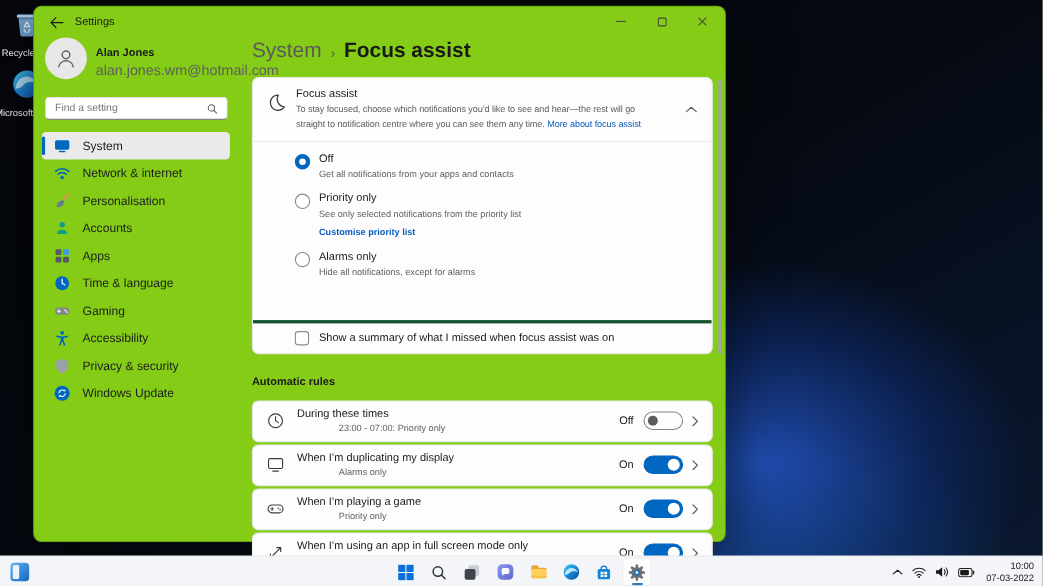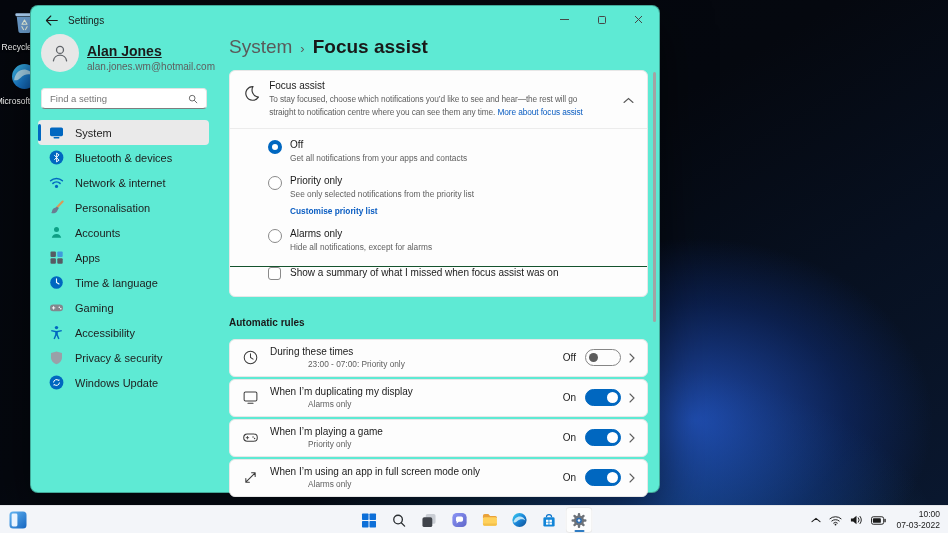--- a/index.html
+++ b/index.html
@@ -13,36 +13,36 @@
       radial-gradient(ellipse 500px 300px at 620px 560px, rgba(30,120,190,.5), transparent 65%),
       linear-gradient(150deg,#05070d 0%,#05080f 45%,#071020 70%,#0a1830 100%); }
 
   
   .desk-icon { position:absolute; width:58px; display:flex; flex-direction:column; align-items:center; gap:2px; z-index:1; }
   .desk-icon .dlabel { font-size:8.5px; color:#fff; text-align:center; line-height:1.25; text-shadow:0 1px 2px rgba(0,0,0,.9); }
   #desk-recycle { left:-5px; top:7px; }
   #desk-edge { left:-5px; top:63px; }
 
   
-  .window { position:absolute; left:30px; top:5px; width:630px; height:488px; background:#5eead4;
+  .window { position:absolute; left:30px; top:5px; width:630px; height:488px; background:#84cc16;
     border:1px solid rgba(0,0,0,.28); border-radius:8px; box-shadow:0 18px 50px rgba(0,0,0,.55); z-index:10; }
 
   .titlebar { position:relative; height:28px; }
   .back-btn { position:absolute; left:12px; top:7px; width:16px; height:14px; display:flex; align-items:center; justify-content:center; }
   .tb-title { position:absolute; left:37px; top:9px; font-size:10px; color:#1b1b1b; }
   .win-controls { position:absolute; right:2px; top:0; display:flex; }
   .win-btn { width:37px; height:27px; display:flex; align-items:center; justify-content:center; }
   .min-glyph { width:9px; height:1px; background:#474747; }
   .max-glyph { width:8px; height:8px; border:1px solid #474747; border-radius:1.5px; }
 
   
   .avatar { position:absolute; left:10px; top:28px; width:38px; height:38px; border-radius:50%; background:#e7e7e7; display:flex; align-items:center; justify-content:center; }
   .profile-texts { position:absolute; left:56px; top:37px; }
-  .profile-name { font-size:14px; font-weight:700; color:#1a1a1a;text-decoration:underline; }
-  .profile-email { font-size:10px; color:#5e5e5e; margin-top:2px; }
+  .profile-name { font-size:10px; font-weight:700; color:#1a1a1a; }
+  .profile-email { font-size:13px; color:#5e5e5e; margin-top:2px; }
 
   .search-box { position:absolute; left:10px; top:82px; width:166px; height:21px; background:#fff; border:1px solid #e3e3e3; border-bottom-color:#7e7e7e; border-radius:4px; display:flex; align-items:center; padding:0 8px; }
   .search-ph { flex:1; font-size:9.5px; color:#767676; }
 
   .nav { position:absolute; left:7px; top:114px; width:171px; }
   .nav-item { position:relative; height:25px; display:flex; align-items:center; padding-left:11px; gap:11px; border-radius:4px; font-size:11px; color:#1d1d1d; }
   .nav-item.selected { background:#eaeaea; }
   .nav-accent { display:none; }
   .nav-item.selected .nav-accent { display:block; position:absolute; left:0; top:4px; width:3px; height:17px; border-radius:2px; background:#0067c0; }
   .nav-icon { width:15px; height:15px; display:flex; }
@@ -66,21 +66,21 @@
 
   .exp-options { border-top:1px solid #ececec; padding:10px 0 2px; }
   .radio-row { display:flex; padding-left:38px; margin-bottom:12px; }
   .radio { width:14px; height:14px; min-width:14px; border-radius:50%; border:1px solid #8a8a8a; background:#fff; margin-top:1px; }
   .radio.selected { border:4.5px solid #0067c0; }
   .radio-texts { margin-left:8px; }
   .opt-label { font-size:10px; color:#1a1a1a; }
   .opt-desc { font-size:8.3px; color:#5e5e5e; margin-top:3px; }
   .opt-link { font-size:8.3px; color:#0a5dc2; font-weight:700; margin-top:7px; }
 
-  .exp-checkbox { border-top:1px solid #14532d; height:30px; display:flex; align-items:flex-start; padding-left:38px; gap:9px; }
+  .exp-checkbox { border-top:3px solid #14532d; height:30px; display:flex; align-items:center; padding-left:38px; gap:9px;margin-top:25px; }
   .checkbox { width:13px; height:13px; border:1px solid #8a8a8a; border-radius:3px; background:#fff; }
   .cb-label { font-size:10px; color:#1a1a1a; }
 
   .section-heading { margin-top:20px; font-size:10px; font-weight:700; color:#1a1a1a; }
   .rules { margin-top:11px; display:flex; flex-direction:column; gap:2px; }
   .rule-card { height:38px; display:flex; align-items:center; padding:0 12px; }
   .rule-icon { width:18px; display:flex; }
   .rule-texts { margin-left:10px; flex:1; }
   .rule-title { font-size:10px; color:#1a1a1a; }
   .rule-sub { font-size:8.3px; color:#5e5e5e; margin-top:2px;margin-left:38px; }
@@ -186,29 +186,20 @@
           <svg viewBox="0 0 15 15">
             <rect x="1" y="2.4" width="13" height="8.8" rx="1.6" fill="#0067c0"></rect>
             <rect x="4.5" y="12" width="6" height="1.4" rx="0.7" fill="#0067c0"></rect>
           </svg>
         </span>
       <span>System</span>
     </div>
     <div class="nav-item">
       <span class="nav-icon">
           <svg viewBox="0 0 15 15">
-            <circle cx="7.5" cy="7.5" r="6.9" fill="#0067c0"></circle>
-            <path d="M5.3 5.1 L10 10.2 L7.6 11.9 V3.1 L10 4.8 L5.3 9.9" fill="none" stroke="#fff" stroke-width=".95" stroke-linejoin="round"></path>
-          </svg>
-        </span>
-      <span>Bluetooth &amp; devices</span>
-    </div>
-    <div class="nav-item">
-      <span class="nav-icon">
-          <svg viewBox="0 0 15 15">
             <path d="M1.6 5.8 a8.4 8.4 0 0 1 11.8 0" fill="none" stroke="#0067c0" stroke-width="1.5" stroke-linecap="round"></path>
             <path d="M3.9 8.4 a5.2 5.2 0 0 1 7.2 0" fill="none" stroke="#0067c0" stroke-width="1.5" stroke-linecap="round"></path>
             <circle cx="7.5" cy="11.4" r="1.6" fill="#0067c0"></circle>
           </svg>
         </span>
       <span>Network &amp; internet</span>
     </div>
     <div class="nav-item">
       <span class="nav-icon">
           <svg viewBox="0 0 15 15">

